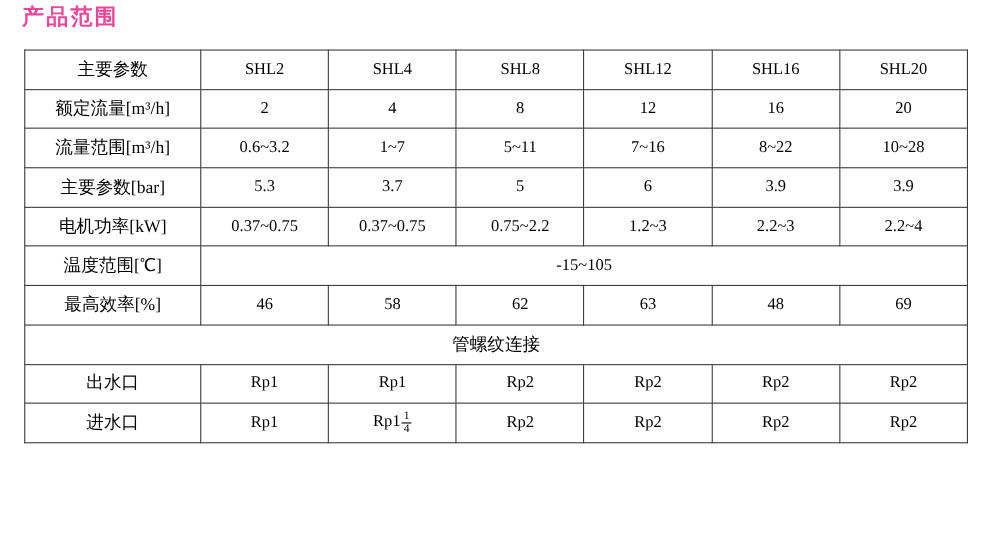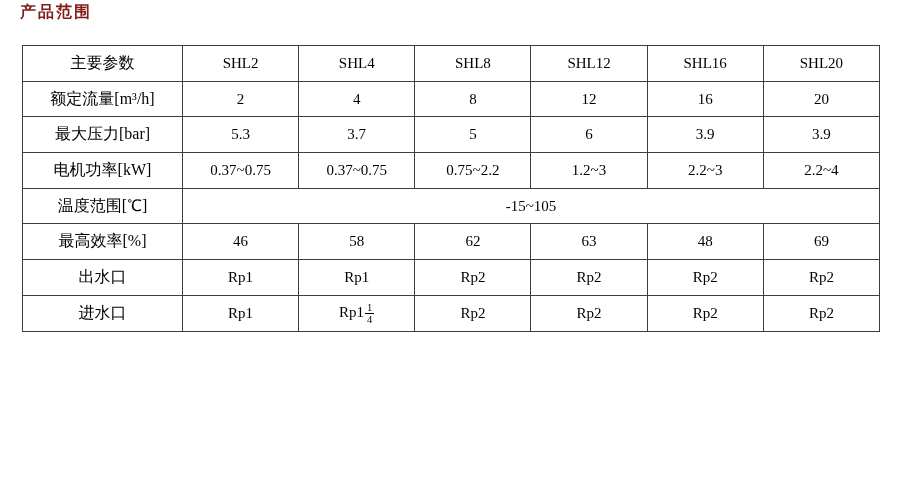--- a/index.html
+++ b/index.html
@@ -16,23 +16,23 @@
     color: #000000;
     overflow: hidden;
   }
   .page-title {
     position: absolute;
     left: 20px;
     top: 2px;
     margin: 0;
     font-family: "Liberation Sans", "DejaVu Sans", sans-serif;
     font-weight: bold;
-    font-size: 16px;
+    font-size: 20px;
     letter-spacing: 2px;
-    color: #7f1d1d;
+    color: #ec4899;
   }
   table.spec-table {
     position: absolute;
     left: 22px;
     top: 45px;
     width: 858px;
     border-collapse: collapse;
     table-layout: fixed;
   }
   .spec-table th,
@@ -103,21 +103,30 @@
     <tr>
           <td class="label-cell">额定流量[m³/h]</td>
           <td>2</td>
           <td>4</td>
           <td>8</td>
           <td>12</td>
           <td>16</td>
           <td>20</td>
         </tr>
         <tr>
-          <td class="label-cell">最大压力[bar]</td>
+          <td class="label-cell">流量范围[m³/h]</td>
+          <td>0.6~3.2</td>
+          <td>1~7</td>
+          <td>5~11</td>
+          <td>7~16</td>
+          <td>8~22</td>
+          <td>10~28</td>
+        </tr>
+        <tr>
+          <td class="label-cell">主要参数[bar]</td>
           <td>5.3</td>
           <td>3.7</td>
           <td>5</td>
           <td>6</td>
           <td>3.9</td>
           <td>3.9</td>
         </tr>
         <tr>
           <td class="label-cell">电机功率[kW]</td>
           <td>0.37~0.75</td>
@@ -134,20 +143,23 @@
         <tr>
           <td class="label-cell">最高效率[%]</td>
           <td>46</td>
           <td>58</td>
           <td>62</td>
           <td>63</td>
           <td>48</td>
           <td>69</td>
         </tr>
         <tr>
+          <td colspan="7" class="label-cell">管螺纹连接</td>
+        </tr>
+        <tr>
           <td class="label-cell">出水口</td>
           <td>Rp1</td>
           <td>Rp1</td>
           <td>Rp2</td>
           <td>Rp2</td>
           <td>Rp2</td>
           <td>Rp2</td>
         </tr>
         <tr>
           <td class="label-cell">进水口</td>

